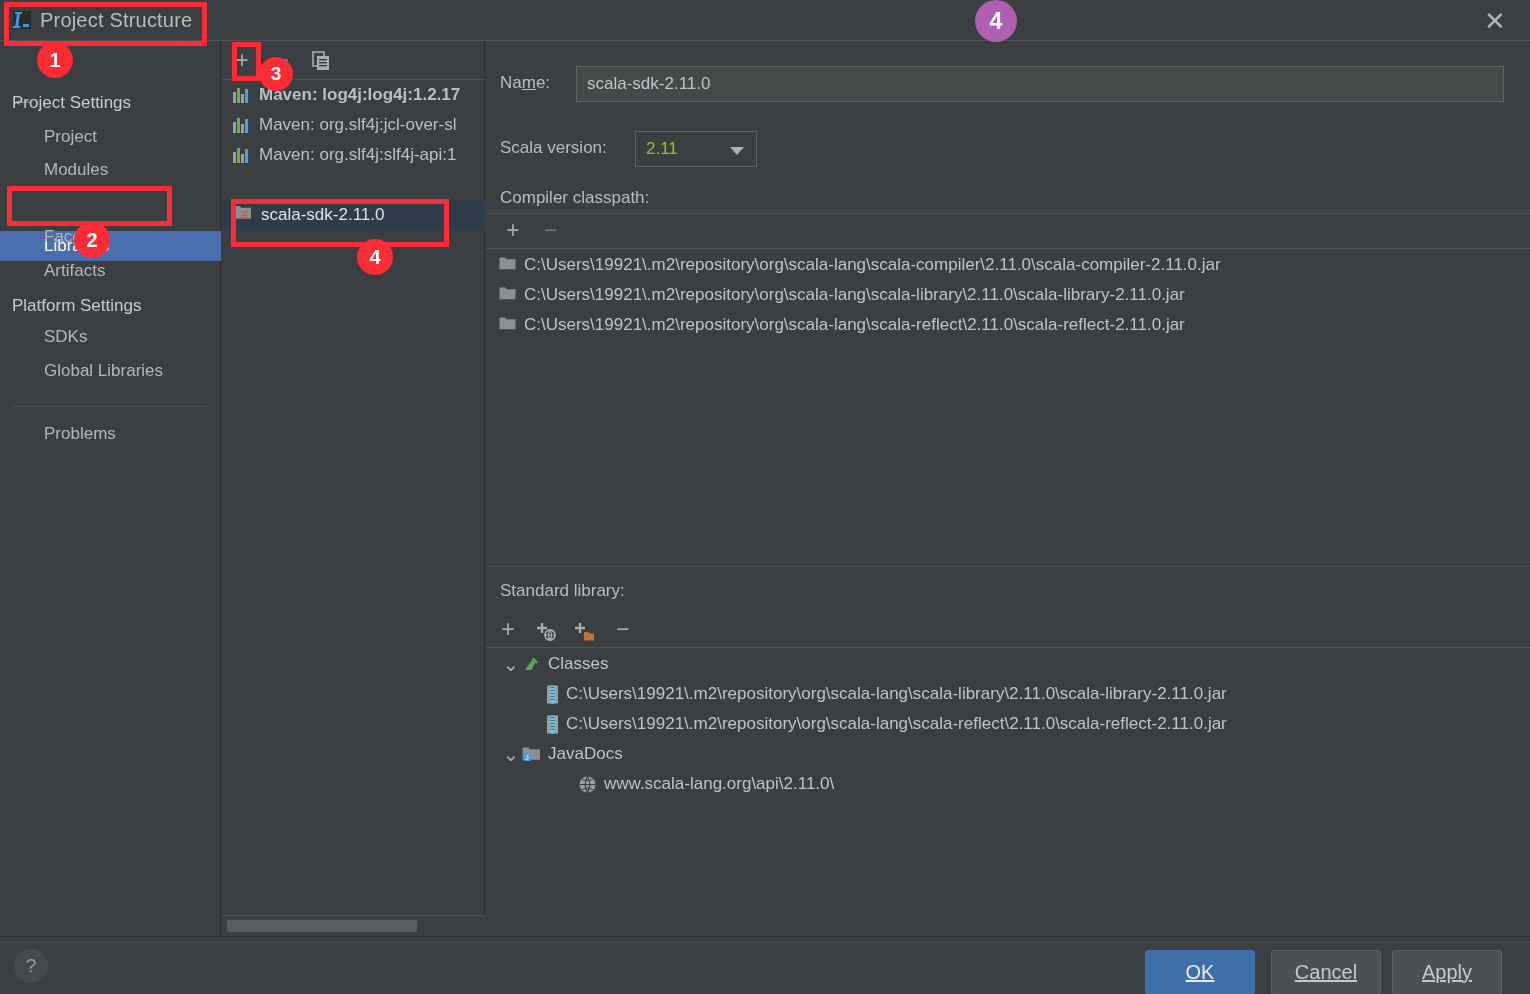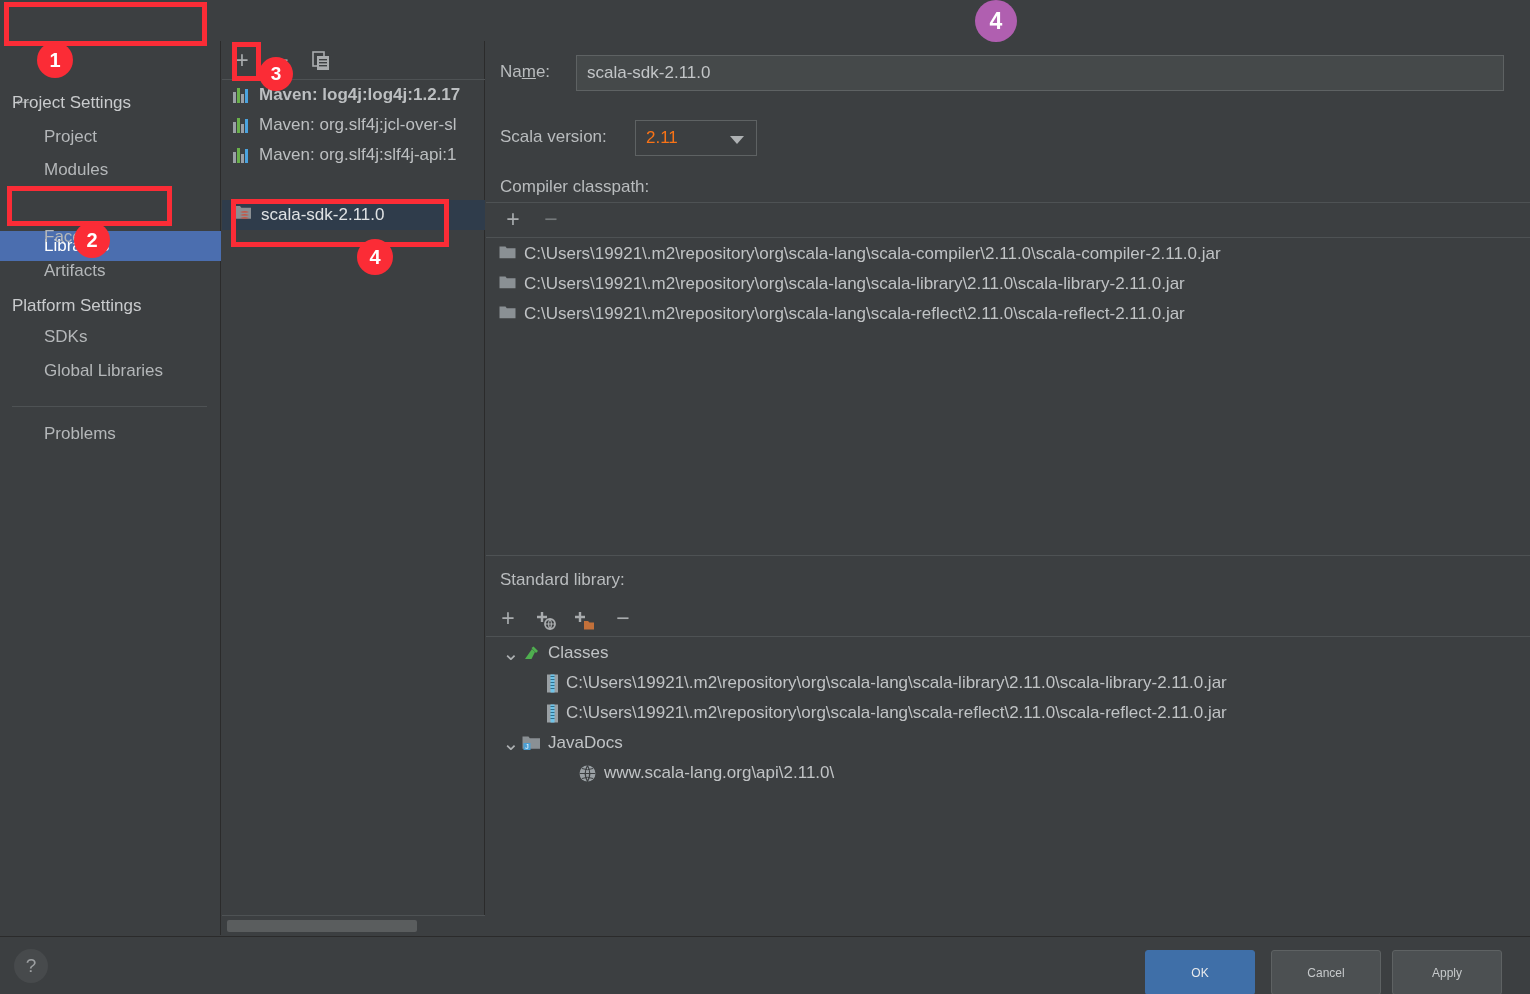--- a/index.html
+++ b/index.html
@@ -90,35 +90,35 @@
     position: absolute; left: 0; bottom: 0; width: 263px; height: 20px;
     background: #3c3f41; border-top: 1px solid #4e5254;
   }
   .hscroll-thumb {
     position: absolute; left: 5px; top: 4px; width: 190px; height: 12px;
     background: #5a5d5e; border-radius: 2px; cursor: pointer;
   }
 
   
   .detail {
-    position: absolute; left: 486px; top: 37px; width: 1000px; height: 894px;
+    position: absolute; left: 486px; top: 48px; width: 1000px; height: 894px;
     background: #3c3f41;
   }
   .lbl { position: absolute; font-size: 17px; color: #b9bcbe; white-space: nowrap; }
   .name-input {
     position: absolute; left: 90px; top: 18px; width: 928px; height: 36px;
     background: #45494a; border: 1px solid #5e6263;
     color: #c2c5c7; font-size: 17px; padding: 0 10px; line-height: 34px;
     font-family: "Liberation Sans", sans-serif;
   }
   .combo {
     position: absolute; left: 149px; top: 83px; width: 122px; height: 36px;
     background: #3c3f41; border: 1px solid #5e6263; cursor: pointer;
   }
-  .combo-val { position: absolute; left: 10px; top: 7px; font-size: 17px; color: #f97316; }
+  .combo-val { position: absolute; left: 10px; top: 7px; font-size: 17px; color: #84cc16; }
   .combo-arrow {
     position: absolute; right: 12px; top: 15px;
     width: 0; height: 0; border-left: 7px solid transparent;
     border-right: 7px solid transparent; border-top: 8px solid #aeb1b3;
   }
 
   .cp-box {
     position: absolute; left: 0px; top: 165px; width: 1044px; height: 354px;
     border-top: 1px solid #4e5254; border-bottom: 1px solid #4e5254;
   }
@@ -155,42 +155,54 @@
     background: #3c3f41; border-top: 1px solid #2b2b2b;
   }
   .help-btn {
     position: absolute; left: 14px; top: 12px; width: 34px; height: 34px;
     border-radius: 50%; background: #474a4c; color: #9da0a2;
     font-size: 19px; text-align: center; line-height: 34px; cursor: pointer;
   }
   .btn {
     position: absolute; top: 13px; height: 45px;
     border: 1px solid #5e6263; border-radius: 3px;
-    background: #4c5052; color: #c6c9cb; font-size: 12px;
+    background: #4c5052; color: #c6c9cb; font-size: 20px;
     display: flex; align-items: center; justify-content: center; cursor: pointer;
     font-family: "Liberation Sans", sans-serif;
+    text-decoration: underline;
   }
   .btn.primary { background: #3f6fa8; border-color: #3f6fa8; color: #e8eaec; }
 
   
   .anno-box {
     position: absolute; border: 5px solid #fb2c36; pointer-events: none;
   }
   .anno-badge {
     position: absolute; border-radius: 50%; background: #fb2c36;
     color: #ffffff; text-align: center; font-weight: bold;
     pointer-events: none; font-family: "Liberation Sans", sans-serif;
   }
   .anno-badge.purple { background: #b05fb0; }
 </style>
 </head>
 <body>
 
 <div id="root">
 
+  <div class="titlebar">
+    <span class="ij-logo">
+      <svg width="20" height="20" viewBox="0 0 20 20">
+        <rect x="1" y="1" width="18" height="18" fill="#2b2b2b"></rect>
+        <path d="M3 2 h7 v2 h-2.2 l-1.6 12 h2.1 v2 h-7.3 v-2 h2.3 l1.6 -12 h-1.9 z" fill="#3d9ae8"></path>
+        <rect x="11" y="14" width="6" height="3" fill="#3d9ae8"></rect>
+      </svg>
+    </span>
+    <div class="title-text">Project Structure</div>
+    <div class="close-btn">✕</div>
+  </div>
 
   <div class="sidebar">
     <div class="back-arrow">←</div>
     <div id="side-groups">
         <div class="side-group" style="top: 52px;">Project Settings</div>
         <div class="side-group" style="top: 255px;">Platform Settings</div>
       </div>
     <div id="side-items">
         <div class="side-item" style="top: 86px;">Project</div>
         <div class="side-item" style="top: 119px;">Modules</div>

